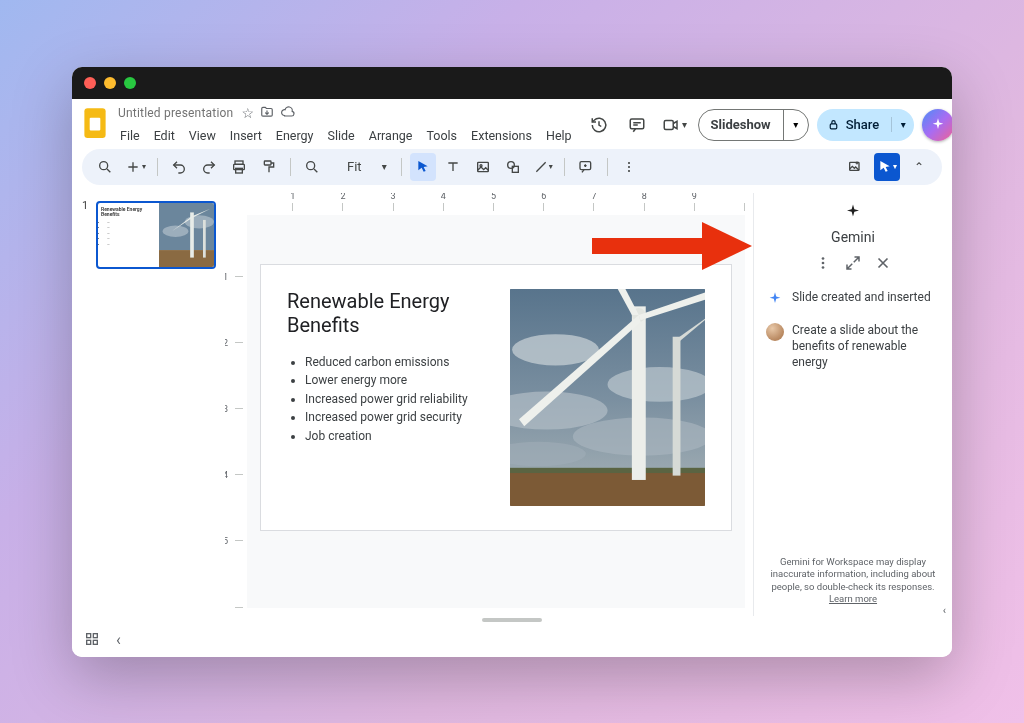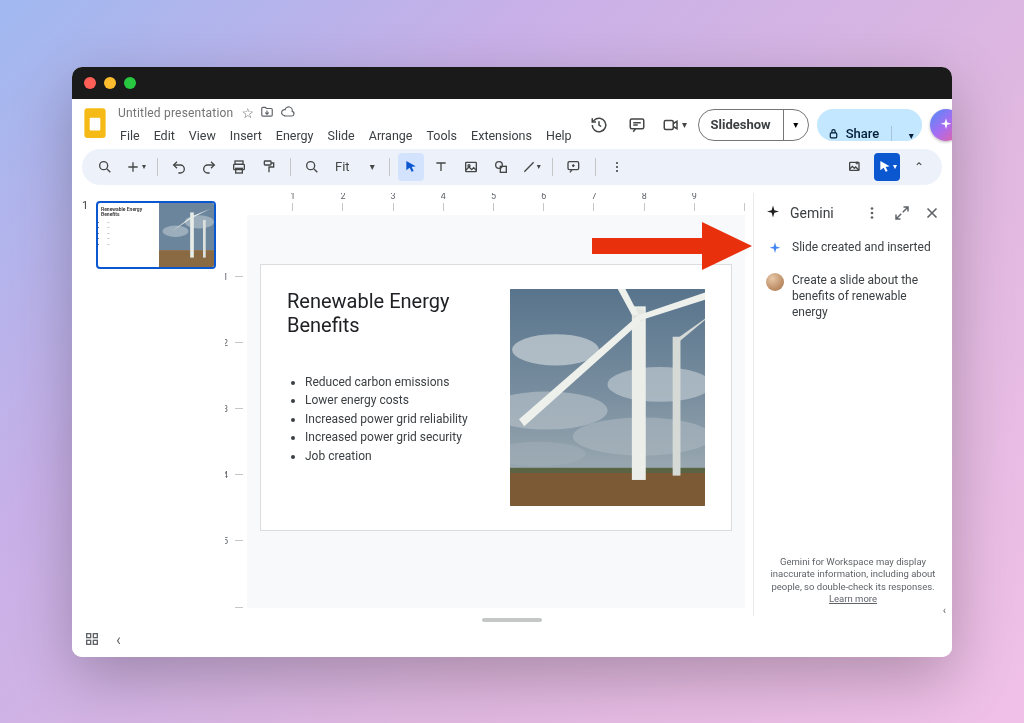--- a/index.html
+++ b/index.html
@@ -52,21 +52,21 @@
   }
   .icon-btn svg { width: 18px; height: 18px; }
   .split-btn {
     display: flex; border: 1px solid #747775; border-radius: 18px;
     overflow: hidden; height: 32px; align-items: stretch;
   }
   .split-btn .main { padding: 0 12px; display:flex; align-items:center; font-size: 13px; color:#3c4043; border-right: 1px solid #747775; font-weight: bold; }
   .split-btn .caret { width: 24px; display:flex; align-items:center; justify-content:center; }
   .share-btn {
     display: flex; background: #c2e7ff; border-radius: 18px;
-    height: 32px; align-items: flex-end; overflow: hidden; gap: 8px;
+    height: 32px; align-items: center; overflow: hidden;
   }
   .share-btn .main { padding: 0 12px 0 10px; display:flex; align-items:center; gap:6px; font-size: 13px; color:#001d35; font-weight: 500; border-right: 1px solid rgba(0,0,0,.15); }
   .share-btn .caret { width: 22px; display:flex; align-items:center; justify-content:center; color:#001d35; }
   .gemini-fab {
     width: 32px; height: 32px; border-radius: 50%;
     background: linear-gradient(135deg,#4c8df6,#a86cf2,#f06292);
     display:flex; align-items:center; justify-content:center; color:#fff;
     box-shadow: 0 1px 3px rgba(0,0,0,.3);
   }
 
@@ -77,21 +77,21 @@
     background: #edf2fa; border-radius: 20px; height: 36px;
     font-size: 13px; color: #444746;
   }
   .tb-btn {
     min-width: 26px; height: 28px; border-radius: 4px;
     display: inline-flex; align-items: center; justify-content: center;
     cursor: pointer; padding: 0 3px;
   }
   .tb-btn svg { width: 16px; height: 16px; }
   .tb-sep { width: 1px; height: 18px; background: #c4c7c5; margin: 0 4px; }
-  .tb-zoom { padding: 0 6px; display:flex; align-items:center; gap:4px; }
+  .tb-zoom { padding: 0 6px; display:flex; align-items:center; gap:4px;margin-left:12px; }
   .tb-flex { flex: 1; }
   .tb-right { display:flex; align-items:center; gap: 6px; }
 
   
   .workspace { flex: 1; display: flex; overflow: hidden; }
   .thumb-panel { width: 145px; padding: 8px 10px; }
   .thumb {
     position: relative; width: 120px; height: 68px; margin-left: 14px;
     border: 2px solid #0b57d0; border-radius: 4px; overflow: hidden; background:#fff;
     cursor: pointer;
@@ -122,33 +122,33 @@
   .ruler-v .tick { position:relative; flex:1; border-bottom:1px solid #c4c7c5; width:8px; align-self:flex-end; }
   .ruler-v .tick span { position:absolute; left:-12px; top:-5px; }
   .canvas-inner { margin: 22px 0 0 30px; flex:1; background:#f8f9fa; padding: 50px 14px 20px 14px; overflow:hidden; }
   .slide {
     width: 470px; height: 265px; background: #fff;
     box-shadow: 0 0 0 1px #dadce0;
     padding: 24px 26px; display: flex; gap: 18px;
   }
   .slide-left { flex: 1.05; }
   .slide-title { font-size: 20px; color: #202124; line-height: 1.2; font-weight: 400; }
-  .slide-list { margin-top: 36px; padding-left: 18px; }
+  .slide-list { margin-top: 16px; padding-left: 18px; }
   .slide-list li { font-size: 12px; color: #3c4043; line-height: 1.55; }
   .slide-right { flex: 1; background: #7a8a96; border-radius: 1px; overflow:hidden; }
 
   
   .turbine-scene { width:100%; height:100%; display:block; }
 
   
   .gemini-panel {
     width: 212px; border-left: 1px solid #e8eaed;
     display: flex; flex-direction: column;
   }
-  .gemini-header { display:flex; align-items:center; padding: 10px 10px; gap: 8px; }
+  .gemini-header { display:flex; align-items:center; padding: 10px 10px; gap: 8px; flex-direction: column; }
   .gemini-star { width: 18px; height: 18px; }
   .gemini-title { font-size: 14px; color:#3c4043; flex:1; }
   .gemini-actions { display:flex; gap:10px; color:#5f6368; }
   .gemini-actions .icon-btn { width:20px; height:20px; }
   .gemini-body { flex:1; padding: 6px 12px; font-size: 12px; color:#3c4043; overflow:auto; }
   .gmsg { margin-bottom: 14px; display:flex; gap:8px; }
   .gmsg .av { width:18px; height:18px; border-radius:50%; flex-shrink:0; margin-top:1px; }
   .gmsg .av.user { background: radial-gradient(circle at 35% 30%, #e8c8a8, #b88860 70%); }
   .gmsg .text { line-height: 1.35; }
   .gmsg.ai .av { display:flex; align-items:center; justify-content:center; }
@@ -477,21 +477,21 @@
           <div class="tick">
               <span>5</span>
             </div>
         </div>
         <div class="canvas-inner">
           <div class="slide">
             <div class="slide-left">
               <div class="slide-title">Renewable Energy Benefits</div>
               <ul class="slide-list">
                 <li>Reduced carbon emissions</li>
-                <li>Lower energy costs</li>
+                <li>Lower energy more</li>
                 <li>Increased power grid reliability</li>
                 <li>Increased power grid security</li>
                 <li>Job creation</li>
               </ul>
             </div>
             <div class="slide-right">
               <svg class="turbine-scene" viewBox="0 0 240 250" preserveAspectRatio="xMidYMid slice">
                 <defs>
                   <linearGradient id="sky" x1="0" y1="0" x2="0" y2="1">
                     <stop offset="0" stop-color="#58748c"></stop>

